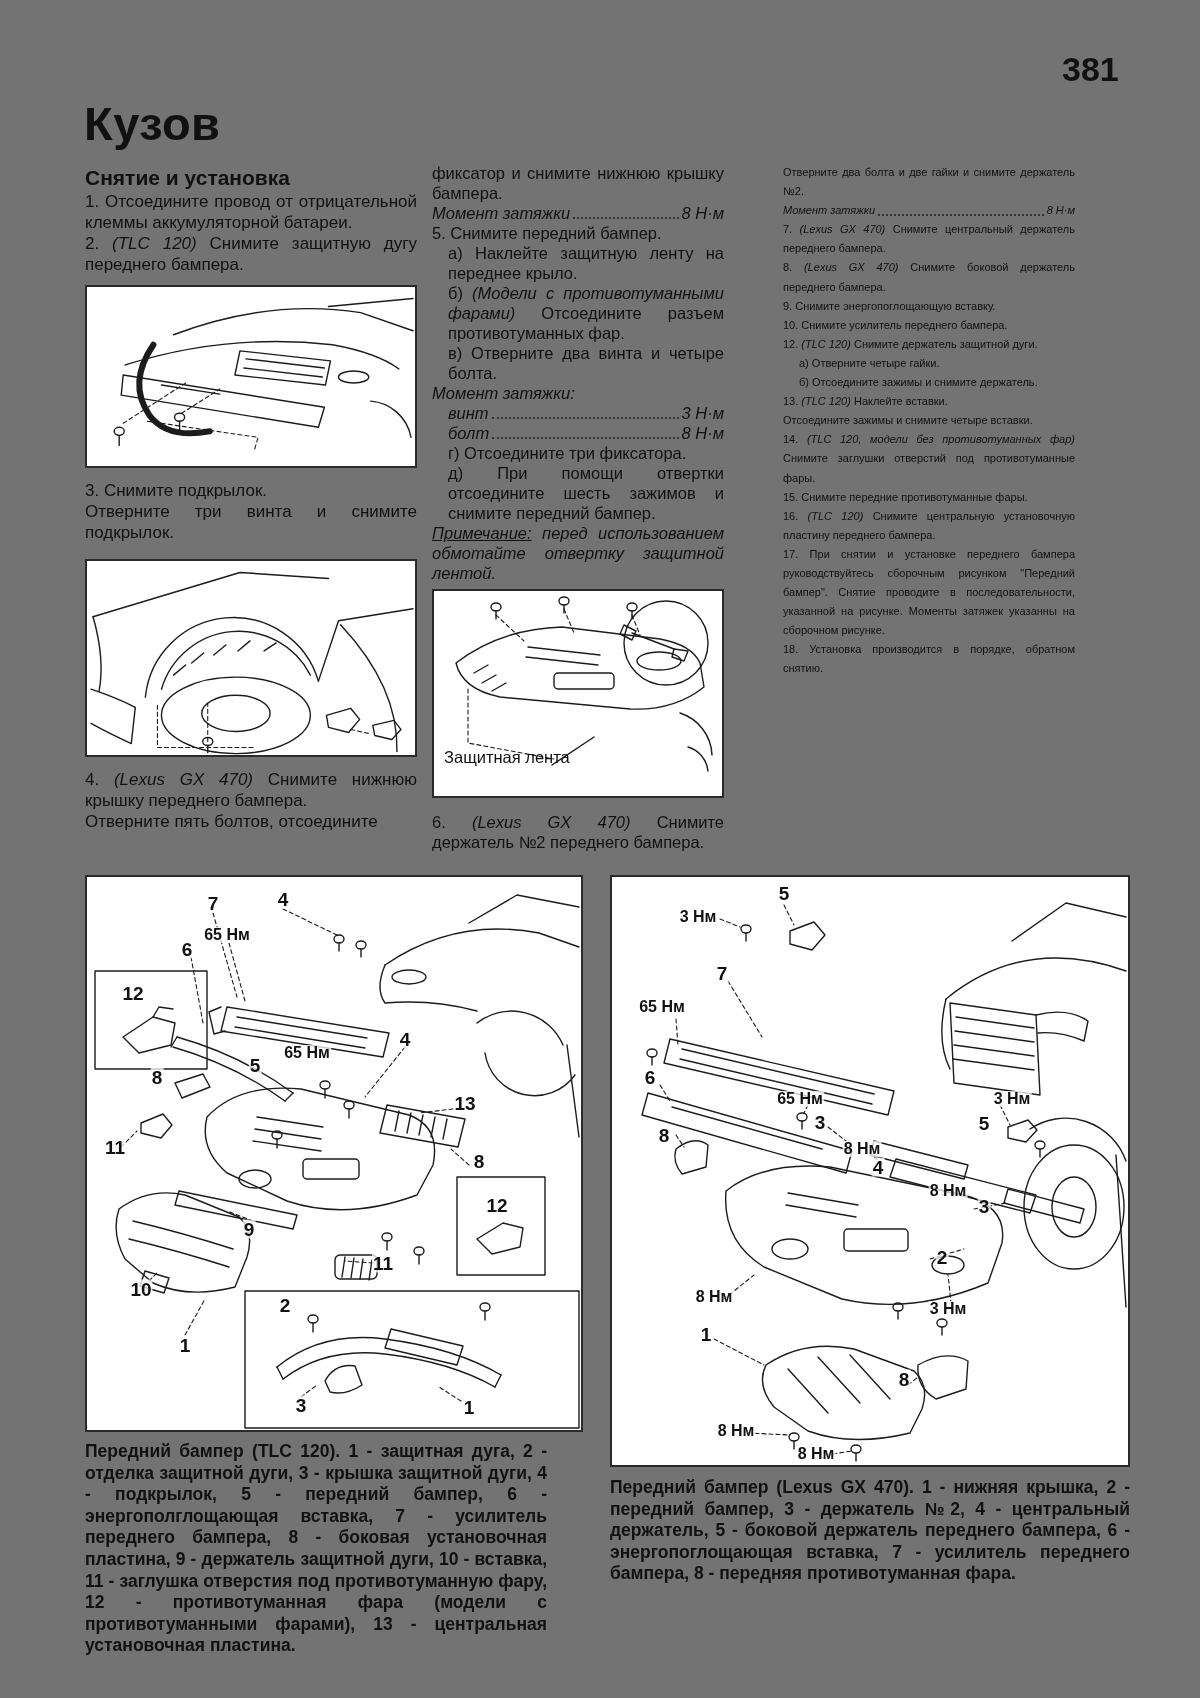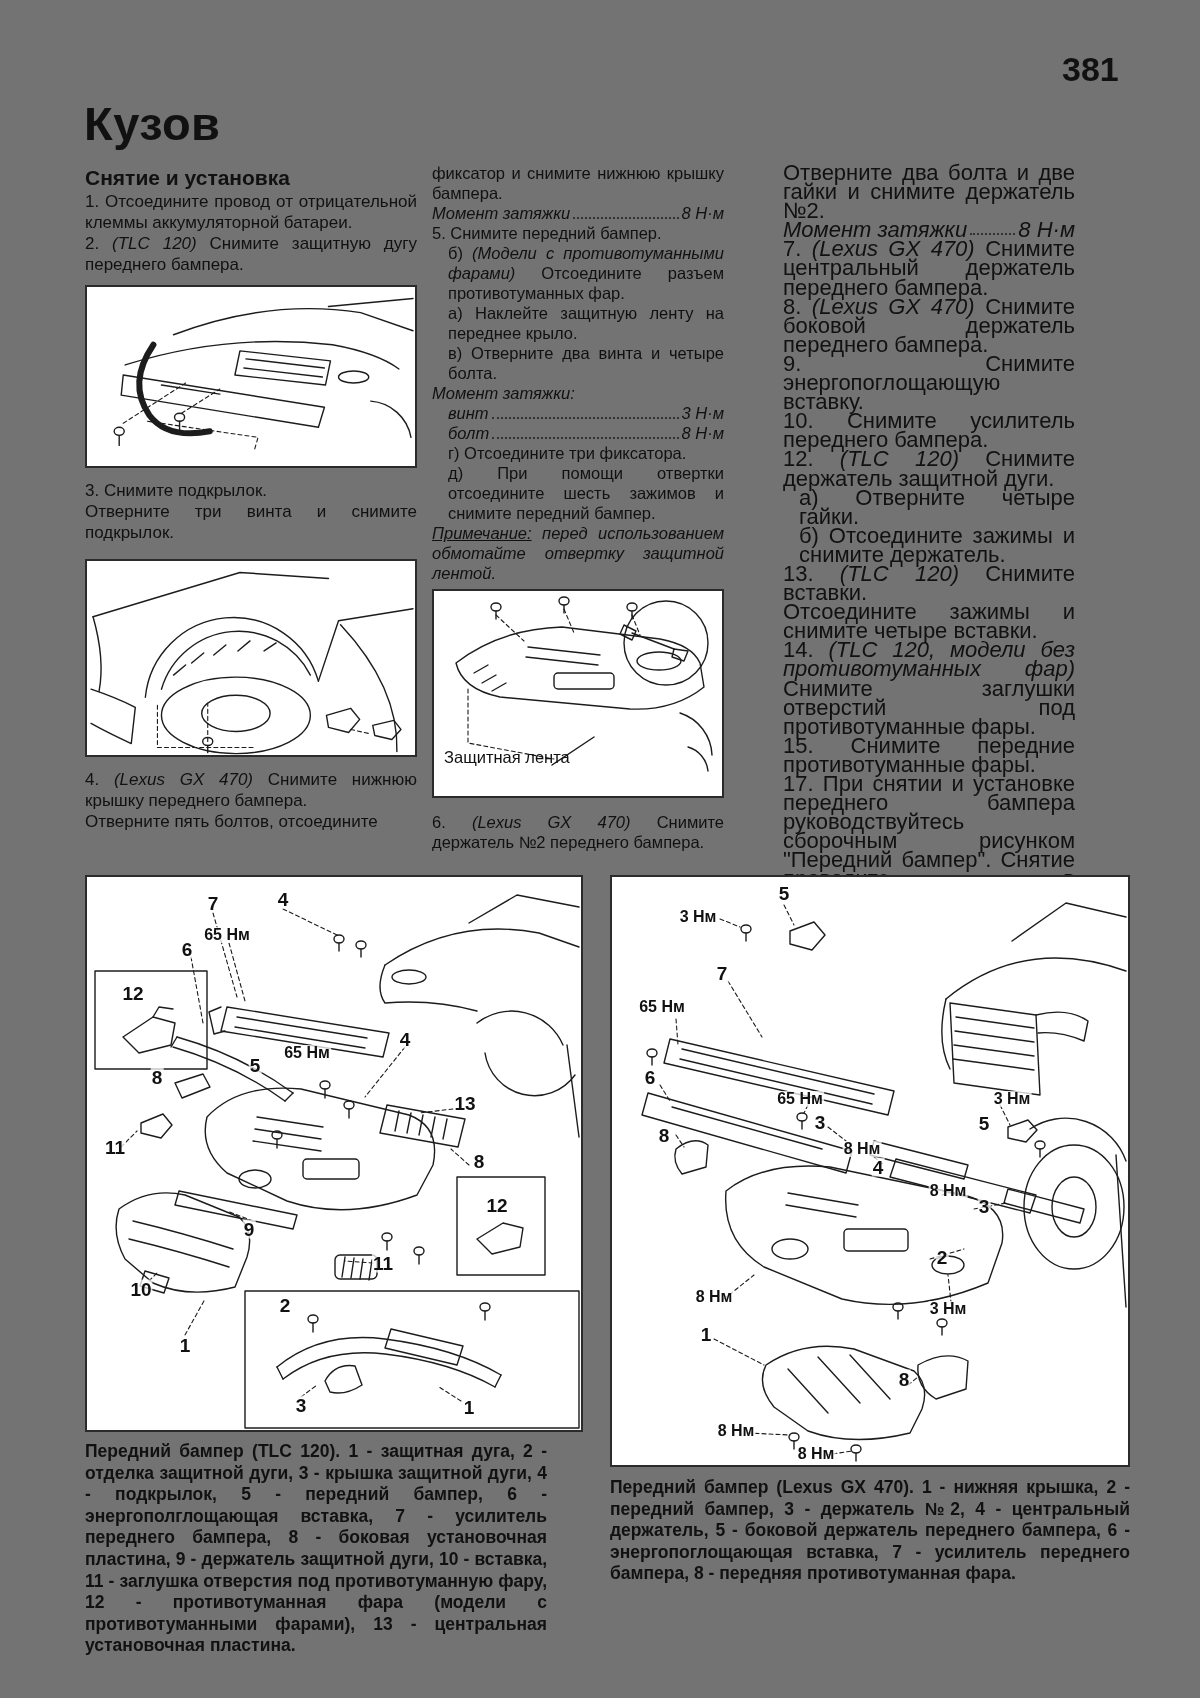--- a/index.html
+++ b/index.html
@@ -5,21 +5,21 @@
   html,body{margin:0;padding:0;background:#ffffff;}
   #page{
     position:relative;width:1200px;height:1698px;background:#737373;
     font-family:"Liberation Sans","DejaVu Sans",sans-serif;color:#111;overflow:hidden;
   }
   .pagenum{position:absolute;left:1062px;top:50px;font-size:34px;font-weight:bold;}
   .h1{position:absolute;left:84px;top:96px;font-size:47px;font-weight:bold;letter-spacing:.5px;}
   .col{position:absolute;top:163px;text-align:justify;}
   #col1{left:85px;width:332px;font-size:17px;line-height:21px;}
   #col2{left:432px;width:292px;font-size:16.5px;line-height:20px;}
-  #col3{left:783px;width:292px;font-size:22px;line-height:19.1px;}
+  #col3{left:783px;width:292px;font-size:11px;line-height:19.1px;}
   .h2{font-size:26px;font-weight:bold;line-height:30px;margin:0;}
   .h3{font-size:21px;font-weight:bold;line-height:26px;margin:2px 0 0 0;}
   p{margin:0;}
   .ind{padding-left:16px;}
   em{font-style:italic;}
   .tq{display:flex;align-items:flex-end;font-style:italic;}
   .tq .dots{flex:1;border-bottom:2px dotted #333;margin:0 3px;transform:translateY(-4px);min-width:12px;}
   .tq .val{white-space:nowrap;}
   .note-label{text-decoration:underline;}
   .note{font-style:italic;}
@@ -113,22 +113,22 @@
   </div>
 
   <div class="col" id="col2">
     <p>фиксатор и снимите нижнюю крышку бампера.</p>
     <div class="tq">
       <em>Момент затяжки</em>
         <span class="dots"></span>
         <em class="val">8 Н·м</em>
     </div>
     <p>5. Снимите передний бампер.</p>
+    <p class="ind">а) Наклейте защитную ленту на переднее крыло.</p>
     <p class="ind"><span>б) </span><em>(Модели с противотуманными фарами)</em><span> Отсоедините разъем противотуманных фар.</span></p>
-    <p class="ind">а) Наклейте защитную ленту на переднее крыло.</p>
     <p class="ind">в) Отверните два винта и четыре болта.</p>
     <p><em>Момент затяжки:</em></p>
     <div class="tq ind">
       <em>винт</em>
         <span class="dots"></span>
         <em class="val">3 Н·м</em>
     </div>
     <div class="tq ind">
       <em>болт</em>
         <span class="dots"></span>
@@ -180,24 +180,25 @@
         <span class="dots"></span>
         <em class="val">8 Н·м</em>
     </div>
     <p><span>7. </span><em>(Lexus GX 470)</em><span> Снимите центральный держатель переднего бампера.</span></p>
     <p><span>8. </span><em>(Lexus GX 470)</em><span> Снимите боковой держатель переднего бампера.</span></p>
     <p>9. Снимите энергопоглощающую вставку.</p>
     <p>10. Снимите усилитель переднего бампера.</p>
     <p><span>12. </span><em>(TLC 120)</em><span> Снимите держатель защитной дуги.</span></p>
     <p class="ind">а) Отверните четыре гайки.</p>
     <p class="ind">б) Отсоедините зажимы и снимите держатель.</p>
-    <p><span>13. </span><em>(TLC 120)</em><span> Снимите вставки.</span></p>
+    <p><span>13. </span><em>(TLC 120)</em><span> Наклейте вставки.</span></p>
     <p>Отсоедините зажимы и снимите четыре вставки.</p>
     <p><span>14. </span><em>(TLC 120, модели без противотуманных фар)</em><span> Снимите заглушки отверстий под противотуманные фары.</span></p>
     <p>15. Снимите передние противотуманные фары.</p>
+    <p><span>16. </span><em>(TLC 120)</em><span> Снимите центральную установочную пластину переднего бампера.</span></p>
     <p>17. При снятии и установке переднего бампера руководствуйтесь сборочным рисунком "Передний бампер". Снятие проводите в последовательности, указанной на рисунке. Моменты затяжек указанны на сборочном рисунке.</p>
     <p>18. Установка производится в порядке, обратном снятию.</p>
   </div>
 
   <div class="bigfig" id="tlc-fig">
     <svg viewBox="0 0 494 553">
       <path d="M298,88 Q368,40 452,56 L492,70"></path>
       <path d="M382,46 L430,18 L492,30"></path>
       <path d="M298,88 q-10,24 0,38 q48,-4 92,8"></path>
       <path d="M390,146 a56,56 0 0 1 86,22"></path>

